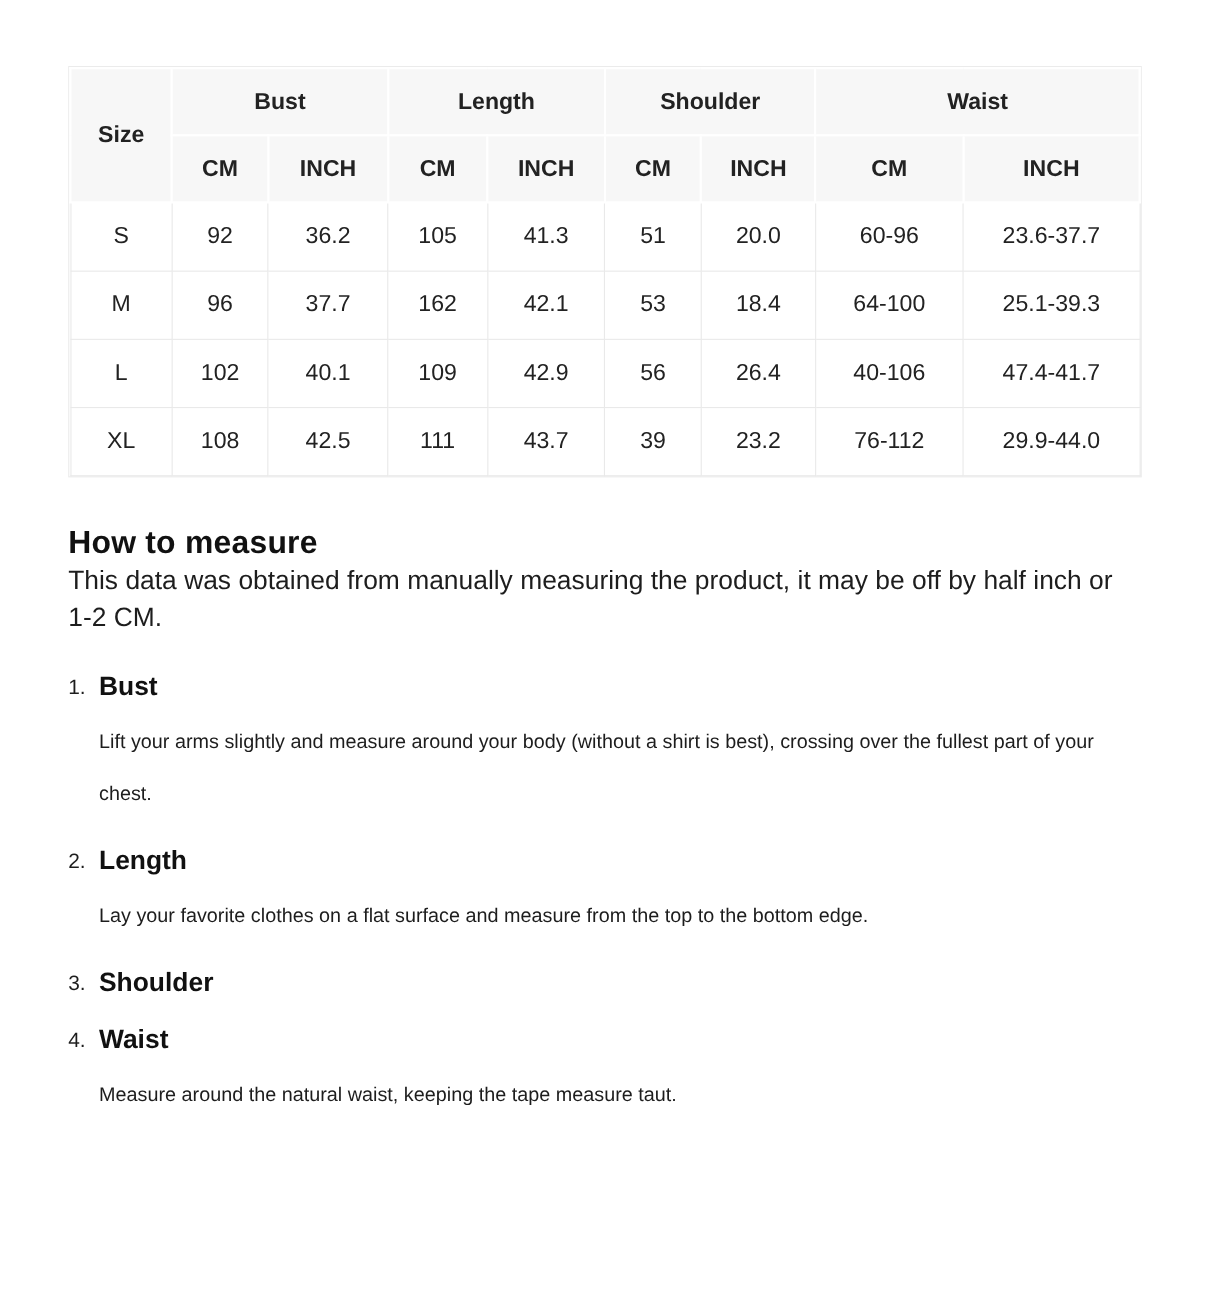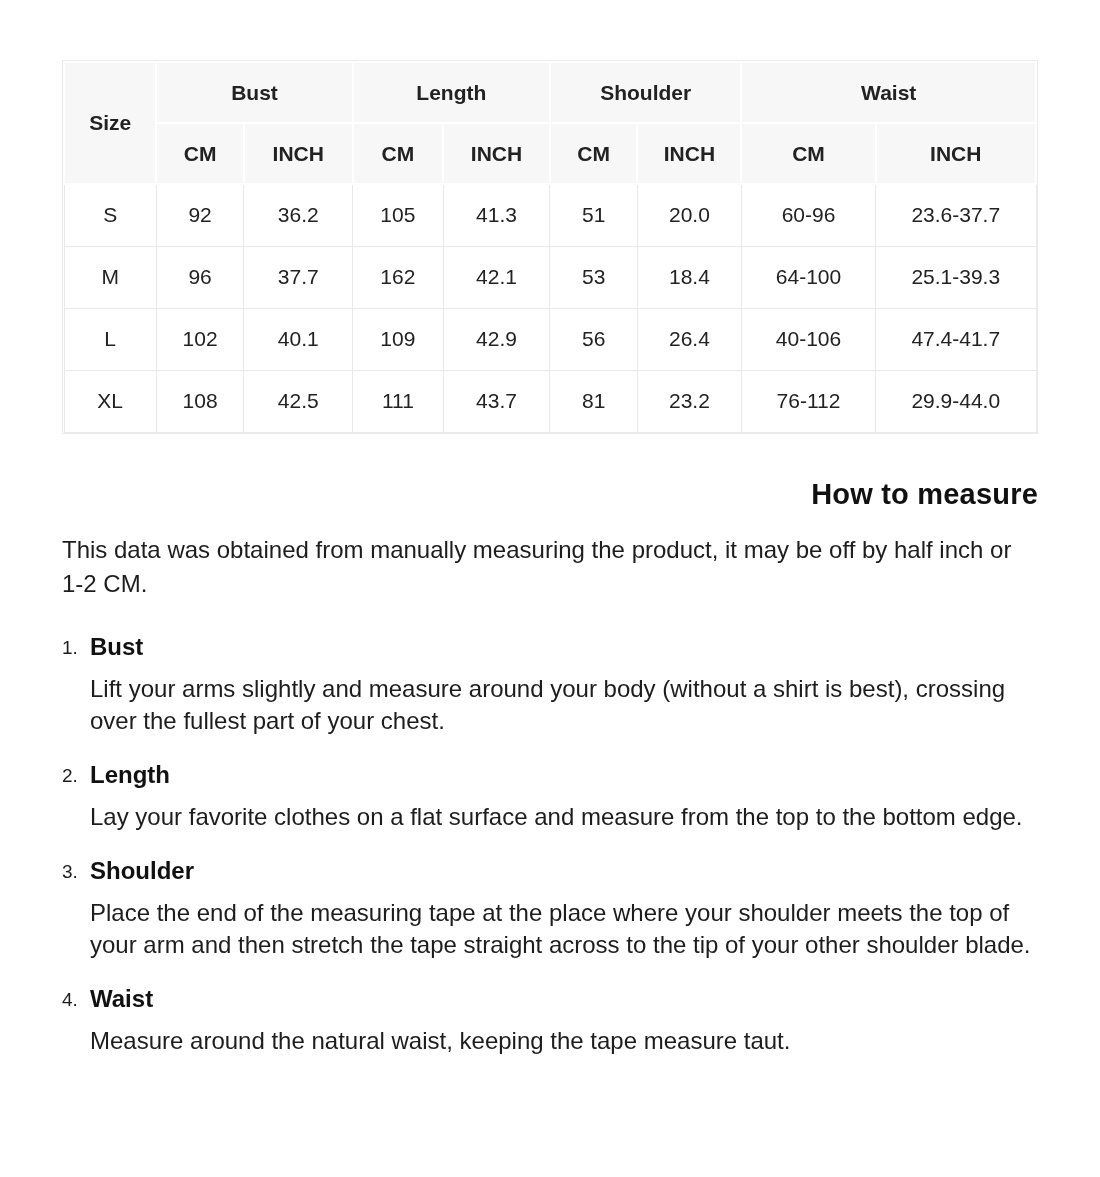--- a/index.html
+++ b/index.html
@@ -43,24 +43,22 @@
     font-weight: 400;
     color: #222222;
   }
   
   .howto-title {
     margin-top: 44px;
     font-size: 29px;
     font-weight: 700;
     color: #111111;
     letter-spacing: 0.2px;
-    text-align: right;
   }
   .howto-intro {
-    margin-top: 22px;
     font-size: 24px;
     line-height: 34px;
     max-width: 980px;
   }
   .steps {
     margin-top: 32px;
     list-style: none;
   }
   .step {
     position: relative;
@@ -75,22 +73,22 @@
     font-size: 19px;
     color: #1d1d1d;
   }
   .step-title {
     font-size: 24px;
     font-weight: 700;
     color: #111111;
   }
   .step-desc {
     margin-top: 12px;
-    font-size: 24px;
-    line-height: 32px;
+    font-size: 18px;
+    line-height: 47px;
     max-width: 960px;
   }
 </style>
 </head>
 <body>
 
 <div class="page">
 
   <div class="table-wrap">
     <table class="size-chart">
@@ -157,21 +155,21 @@
           <td>26.4</td>
           <td>40-106</td>
           <td>47.4-41.7</td>
         </tr>
         <tr>
           <td>XL</td>
           <td>108</td>
           <td>42.5</td>
           <td>111</td>
           <td>43.7</td>
-          <td>81</td>
+          <td>39</td>
           <td>23.2</td>
           <td>76-112</td>
           <td>29.9-44.0</td>
         </tr>
       </tbody>
     </table>
   </div>
 
   <h2 class="howto-title">How to measure</h2>
 
@@ -184,21 +182,20 @@
       <p class="step-desc">Lift your arms slightly and measure around your body (without a shirt is best), crossing over the fullest part of your chest.</p>
     </li>
     <li class="step">
       <span class="step-number">2.</span>
       <div class="step-title">Length</div>
       <p class="step-desc">Lay your favorite clothes on a flat surface and measure from the top to the bottom edge.</p>
     </li>
     <li class="step">
       <span class="step-number">3.</span>
       <div class="step-title">Shoulder</div>
-      <p class="step-desc">Place the end of the measuring tape at the place where your shoulder meets the top of your arm and then stretch the tape straight across to the tip of your other shoulder blade.</p>
     </li>
     <li class="step">
       <span class="step-number">4.</span>
       <div class="step-title">Waist</div>
       <p class="step-desc">Measure around the natural waist, keeping the tape measure taut.</p>
     </li>
   </ol>
 
 </div>
 

